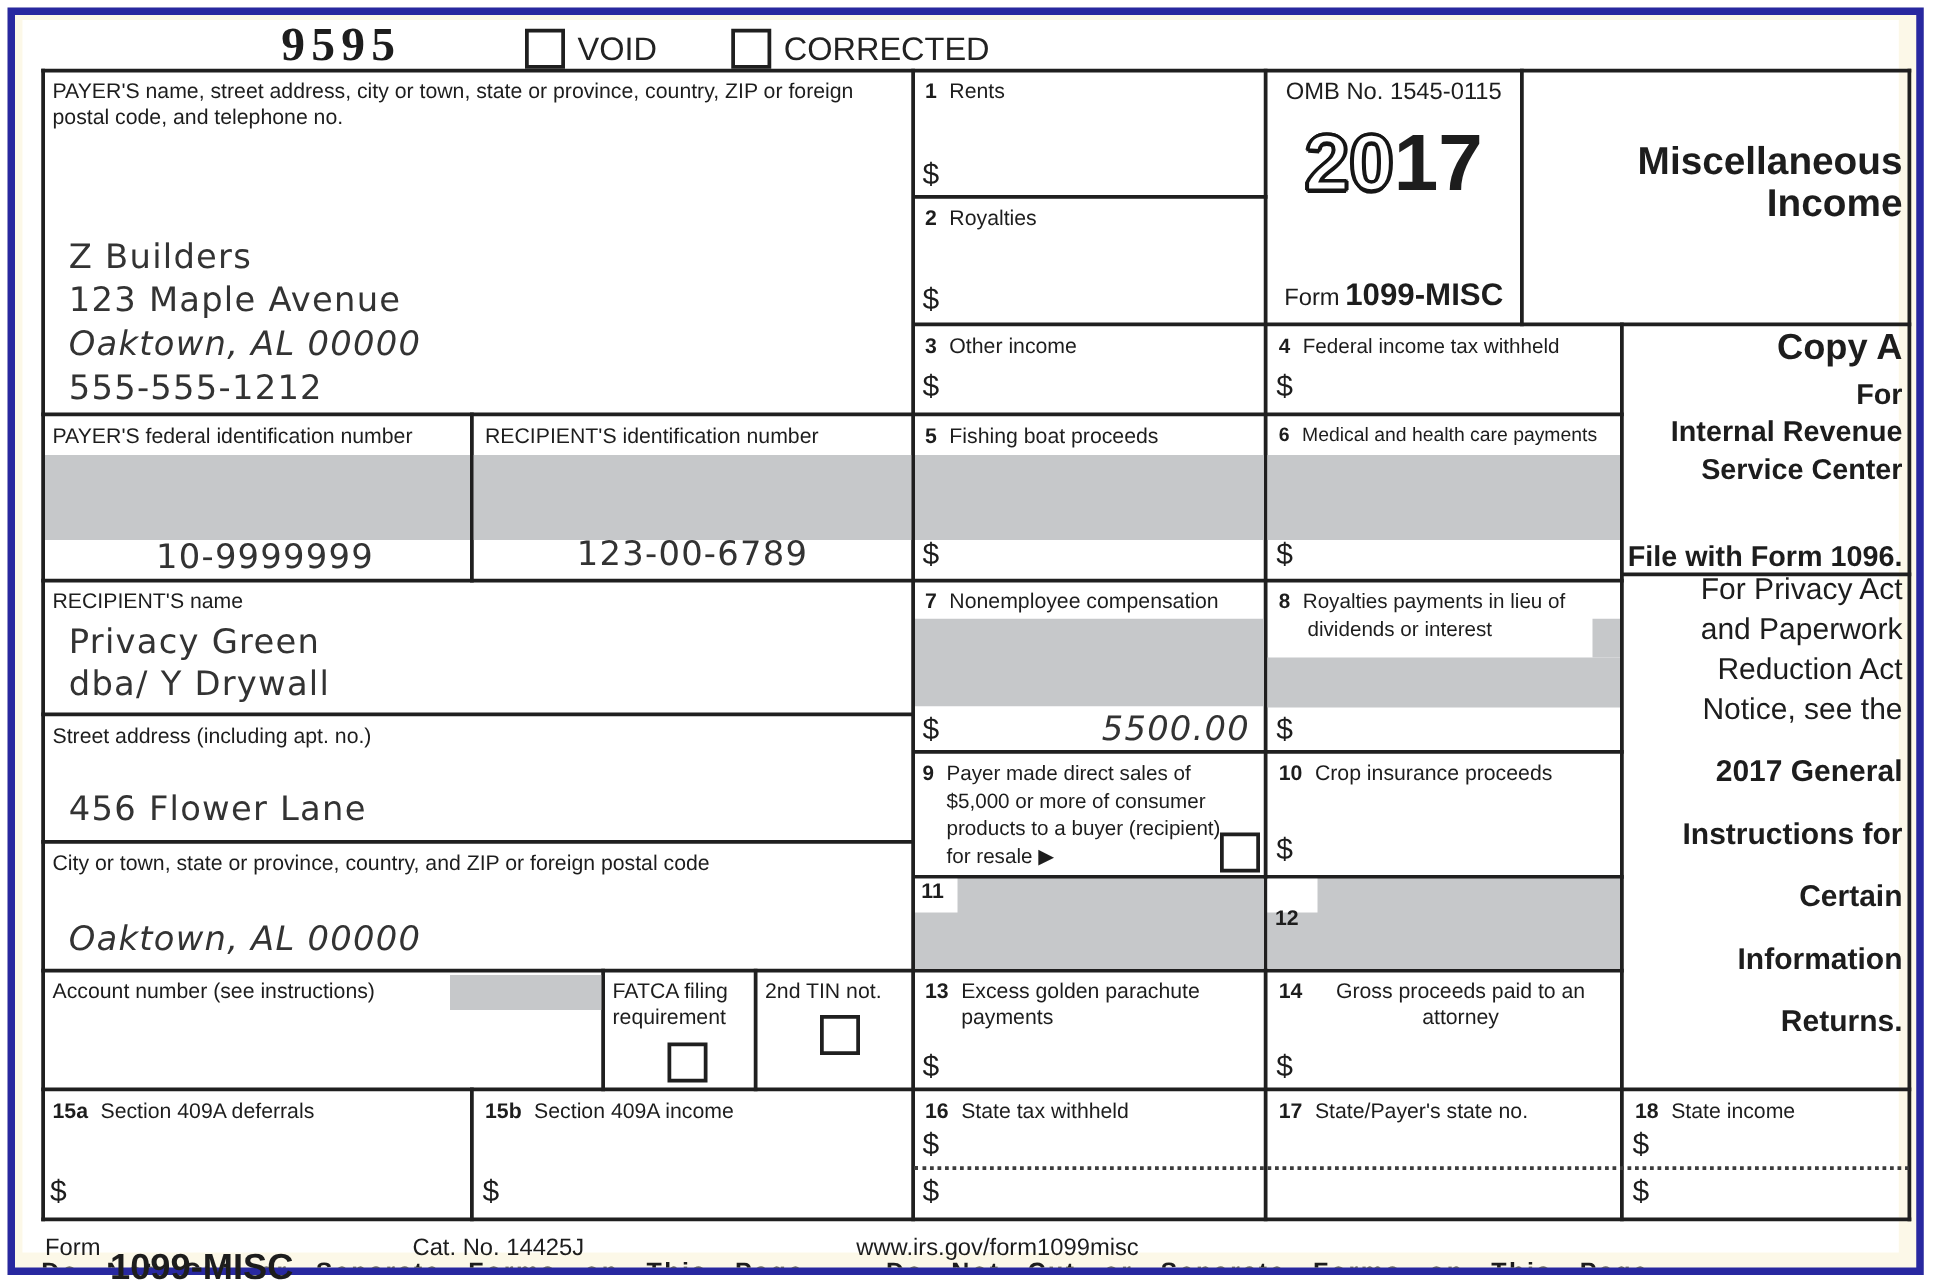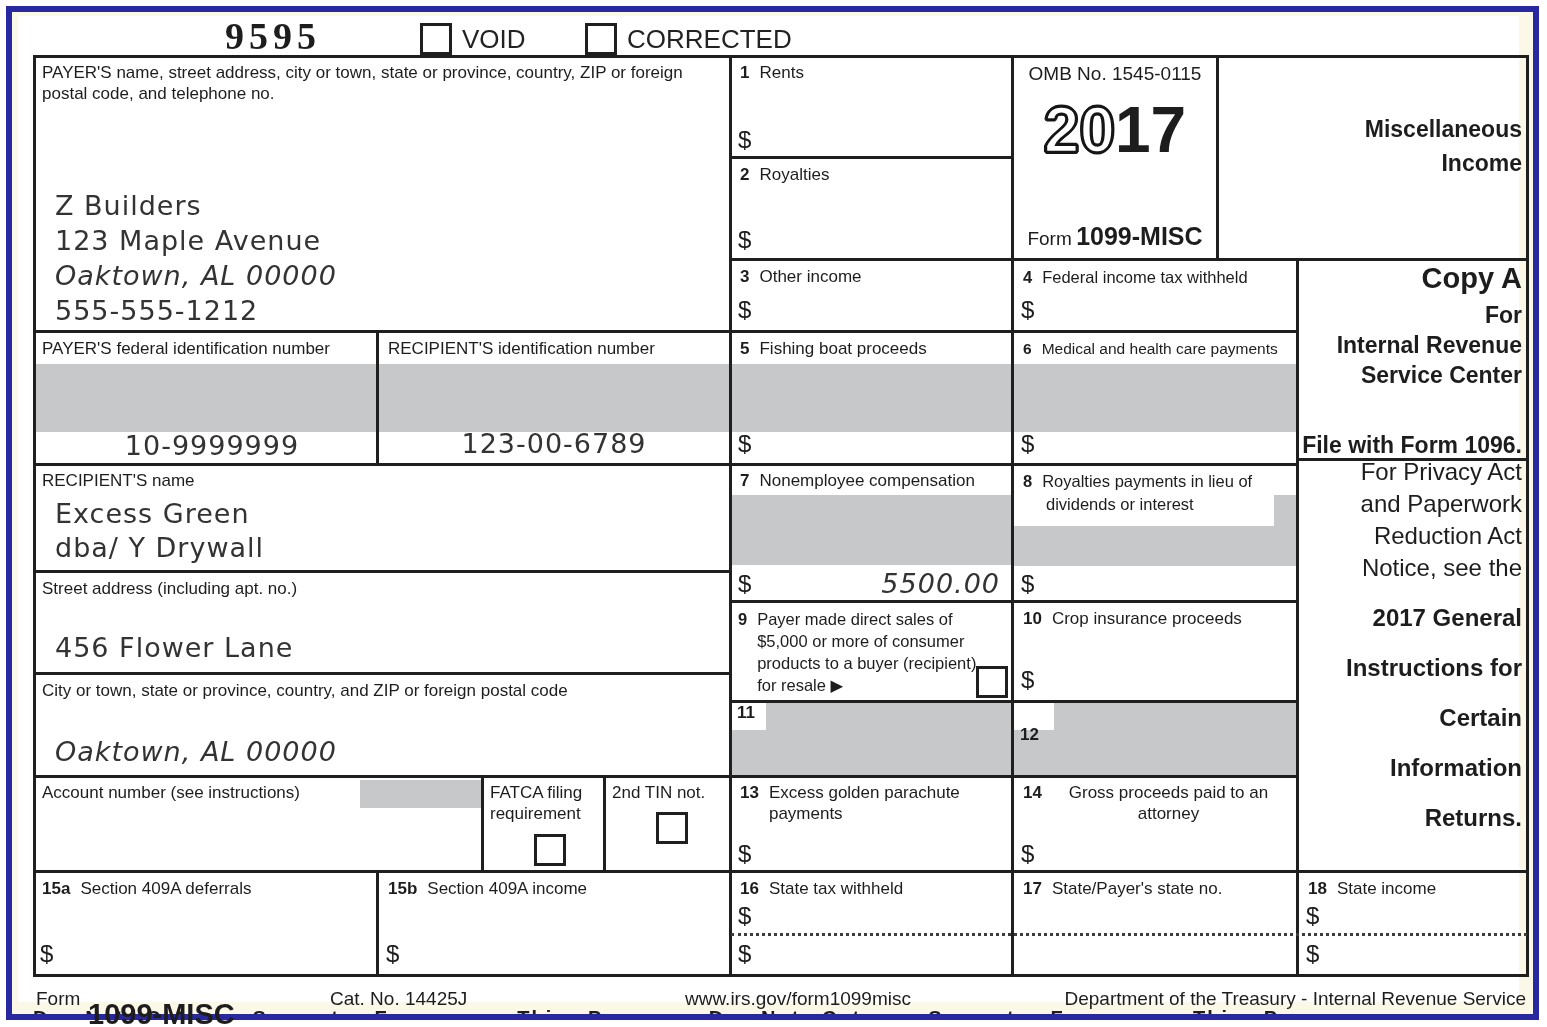--- a/index.html
+++ b/index.html
@@ -23,21 +23,21 @@
   .fill-i{font-style:italic;}
   .cb{position:absolute;width:26px;height:26px;border:3px solid #1f1f1f;background:#fff;}
   .bold{font-weight:bold;margin-top:18px;}
   .rt{text-align:right;}
   .ctr{text-align:center;}
   .code{font-family:"DejaVu Sans Mono",monospace;font-size:38px;font-weight:bold;letter-spacing:5px;}
   .hdr-lab{font-size:26px;color:#222;}
   .year{font-size:64px;font-weight:bold;line-height:64px;}
   .year-outline{color:#fff;-webkit-text-stroke:2.5px #161616;
      text-shadow:-2px 0 0 #161616,2px 0 0 #161616,0 -2px 0 #161616,0 2px 0 #161616;}
-  .title{font-size:23px;font-weight:bold;line-height:34px;}
+  .title{font-size:31px;font-weight:bold;line-height:34px;}
   .copy-a{font-size:29px;font-weight:bold;}
   .copy-line{font-size:23px;font-weight:bold;line-height:30px;}
   .priv{font-size:24px;line-height:32px;}
   .dashed{position:absolute;border-top:3px dotted #3c3c3c;}
   .foot{font-size:19px;}
   .clip-row{position:absolute;left:33px;top:1007px;width:1496px;height:7px;overflow:hidden;}
   .clip-row span{font-weight:bold;font-size:20px;white-space:nowrap;letter-spacing:2px;word-spacing:14px;}
 </style>
 </head>
 <body>
@@ -156,21 +156,21 @@
       <span>Fishing boat proceeds</span>
     </div>
   <div class="abs dollar" style="left:738px;top:430px;">$</div>
   <div class="abs lab flex sm" style="left:1023px;top:339px;width:272px;">
       <b>6</b>
       <span>Medical and health care payments</span>
     </div>
   <div class="abs dollar" style="left:1021px;top:430px;">$</div>
 
   <div class="abs lab" style="left:42px;top:470px;">RECIPIENT'S name</div>
-  <div class="abs fill" style="left:55px;top:498px;">Excess Green</div>
+  <div class="abs fill" style="left:55px;top:498px;">Privacy Green</div>
   <div class="abs fill" style="left:55px;top:532px;">dba/ Y Drywall</div>
 
   <div class="abs lab flex" style="left:740px;top:470px;">
       <b>7</b>
       <span>Nonemployee compensation</span>
     </div>
   <div class="abs dollar" style="left:738px;top:570px;">$</div>
   <div class="abs fill fill-i rt" style="left:850px;top:568px;width:150px;">5500.00</div>
   <div class="abs lab flex md" style="left:1023px;top:470px;width:275px;">
       <b>8</b>
@@ -242,15 +242,14 @@
       <b>18</b>
       <span>State income</span>
     </div>
   <div class="abs dollar" style="left:1306px;top:902px;">$</div>
   <div class="abs dollar" style="left:1306px;top:940px;">$</div>
 
   <div class="abs foot" style="left:36px;top:988px;">Form</div>
   <div class="abs bold" style="left:88px;top:980px;font-size:29px;">1099-MISC</div>
   <div class="abs foot" style="left:330px;top:988px;">Cat. No. 14425J</div>
   <div class="abs foot" style="left:685px;top:988px;">www.irs.gov/form1099misc</div>
-  <div class="abs foot rt" style="left:1030px;top:988px;width:496px;">Department of the Treasury - Internal Revenue Service</div>
   <div class="clip-row"><span>Do Not Cut or Separate Forms on This Page  —  Do Not Cut or Separate Forms on This Page</span></div>
 </div>
 
 </body></html>

